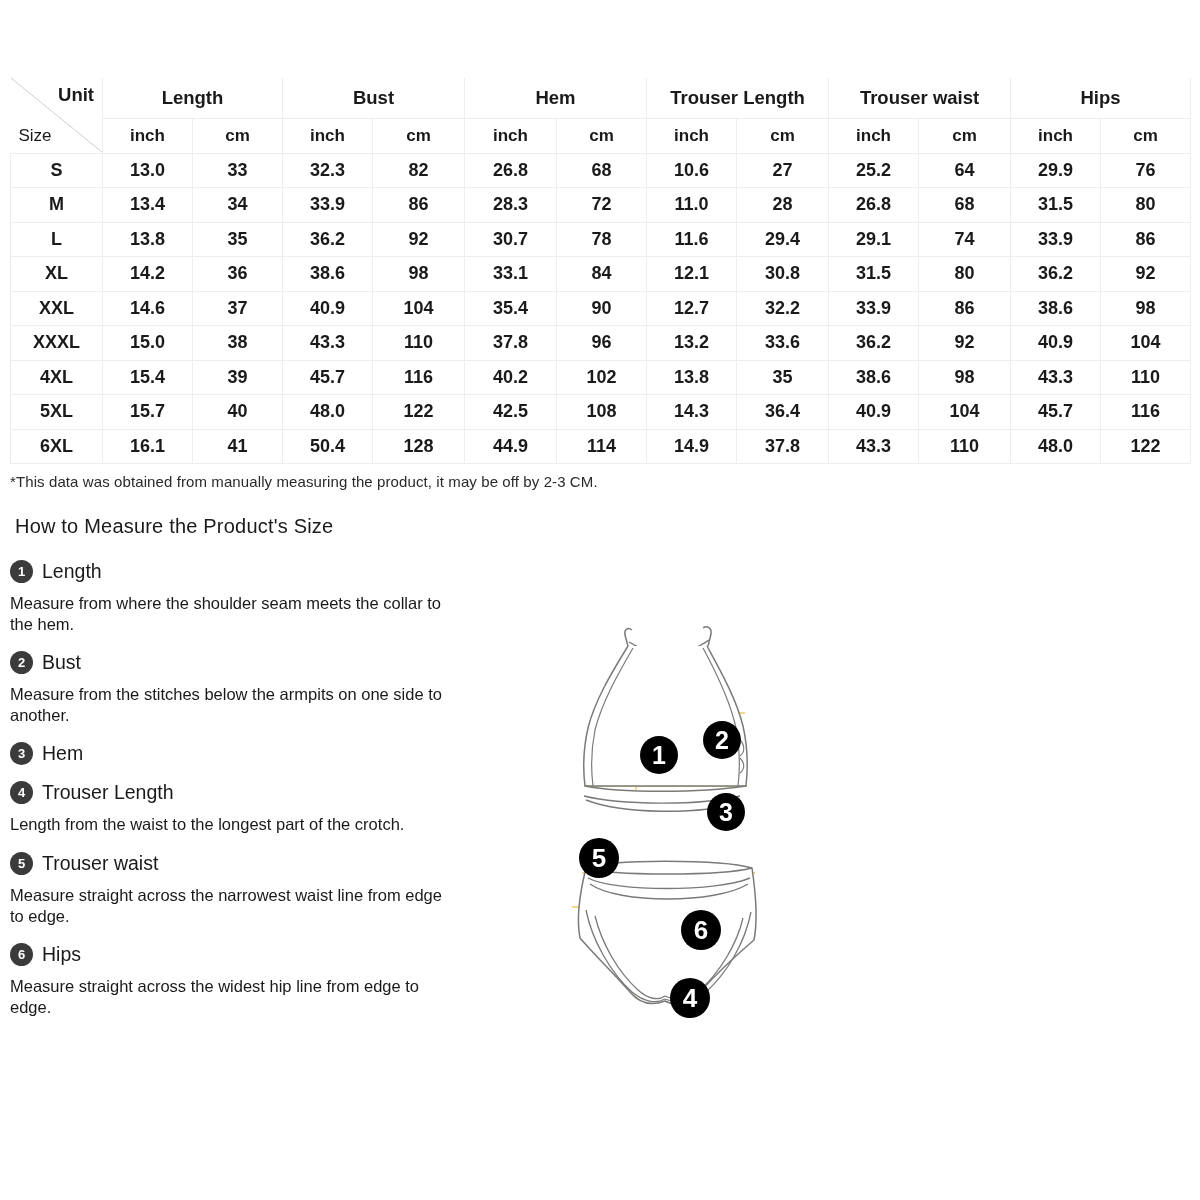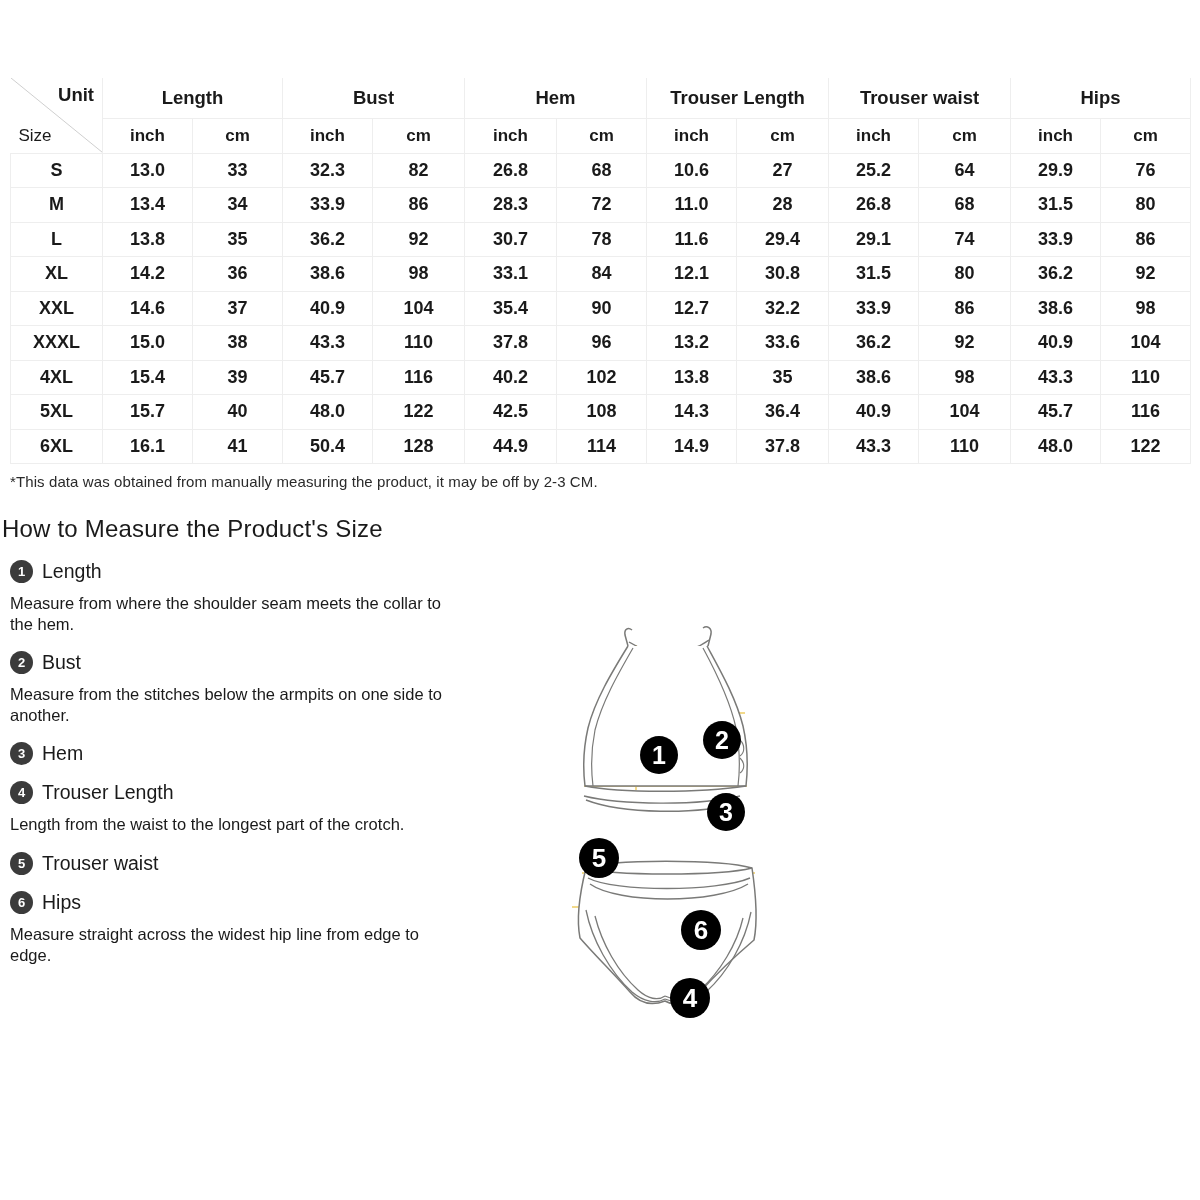--- a/index.html
+++ b/index.html
@@ -93,23 +93,23 @@
     left: 10px;
     top: 473px;
     font-size: 15px;
     color: #2a2a2a;
     letter-spacing: 0.1px;
   }
 
   
   .howto-title {
     position: absolute;
-    left: 2px;
+    left: 15px;
     top: 515px;
-    font-size: 24px;
+    font-size: 20px;
     color: #1a1a1a;
     letter-spacing: 0.2px;
   }
 
   .steps {
     position: absolute;
     left: 10px;
     top: 560px;
     width: 440px;
   }
@@ -378,20 +378,21 @@
           <span class="badge-sm">4</span>
           <span class="step-name">Trouser Length</span>
         </div>
         <div class="step-desc">Length from the waist to the longest part of the crotch.</div>
       </div>
       <div class="step">
         <div class="step-head">
           <span class="badge-sm">5</span>
           <span class="step-name">Trouser waist</span>
         </div>
+        <div class="step-desc">Measure straight across the narrowest waist line from edge to edge.</div>
       </div>
       <div class="step">
         <div class="step-head">
           <span class="badge-sm">6</span>
           <span class="step-name">Hips</span>
         </div>
         <div class="step-desc">Measure straight across the widest hip line from edge to edge.</div>
       </div>
     </div>
 

